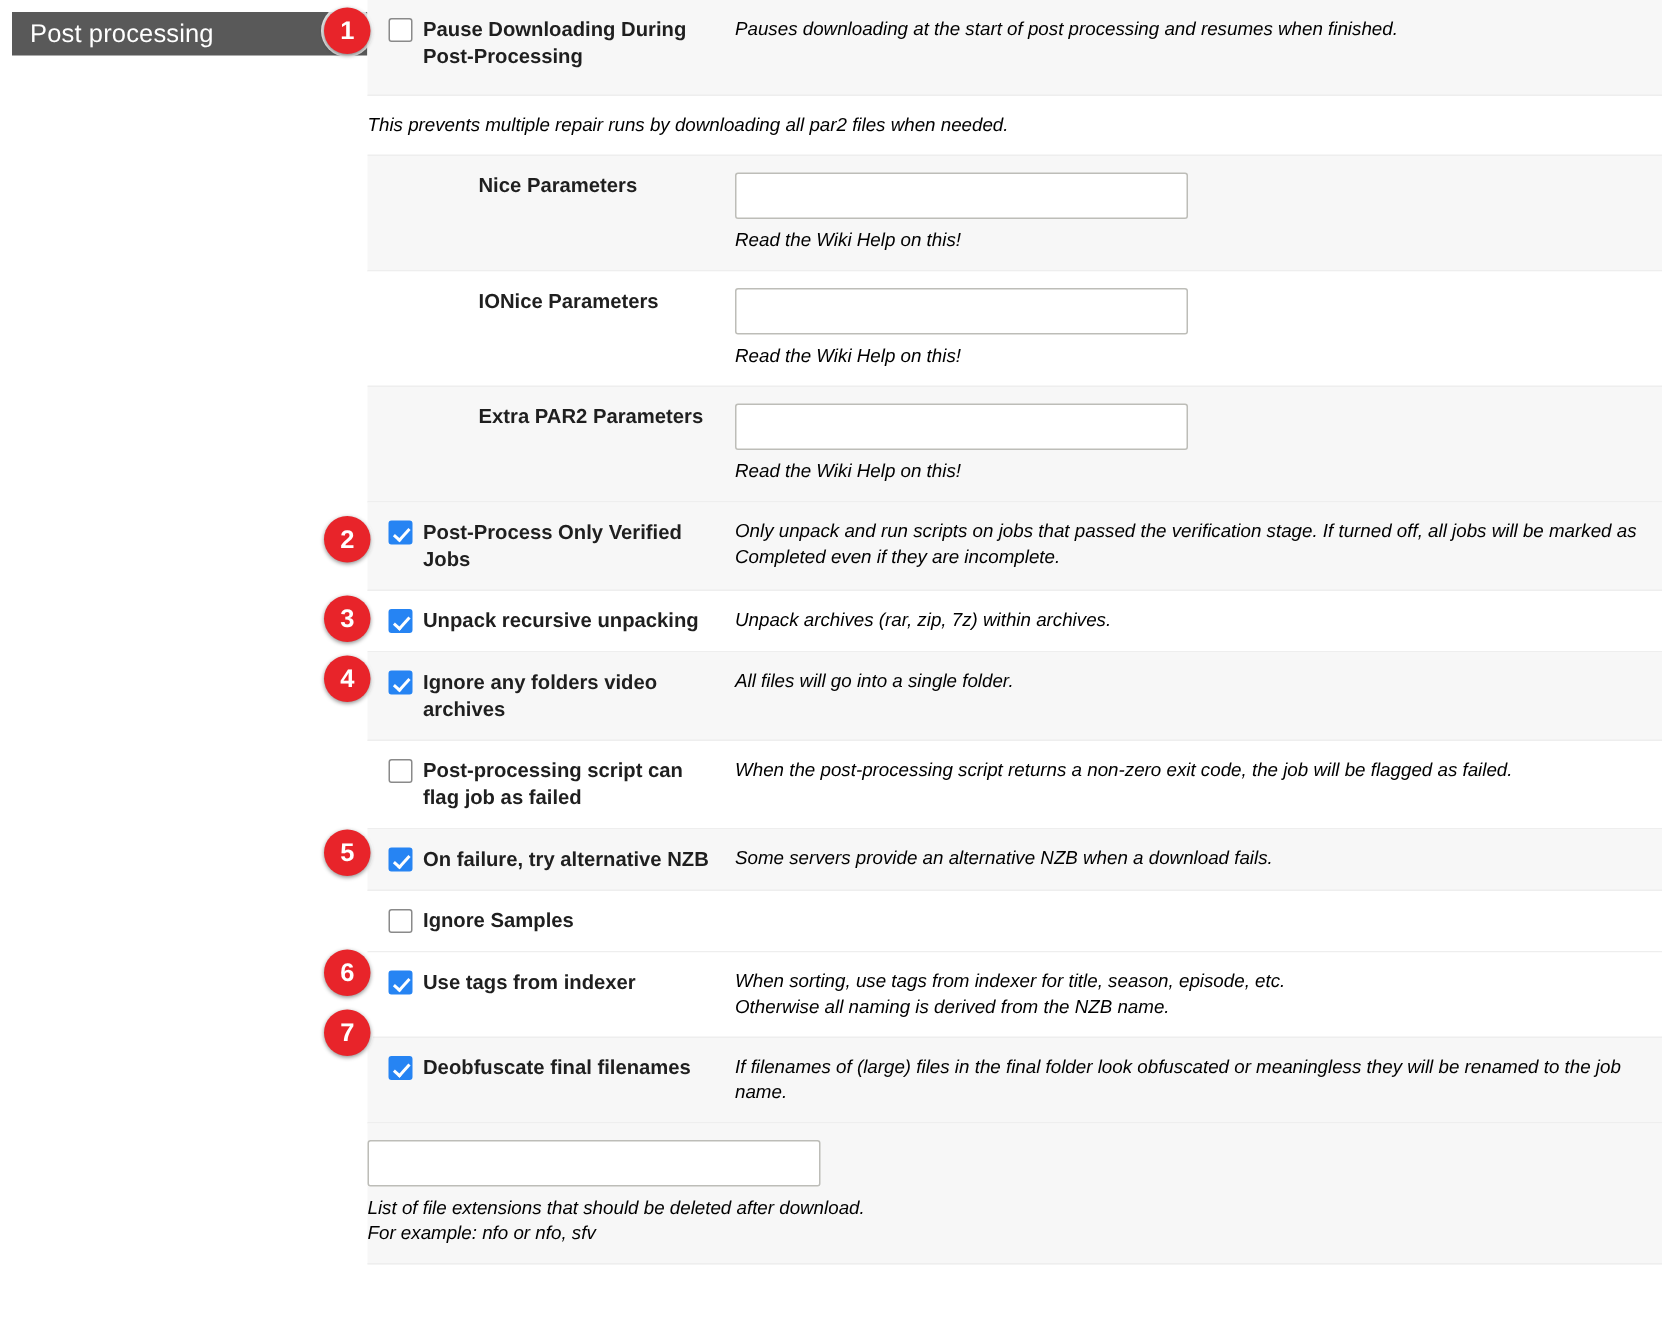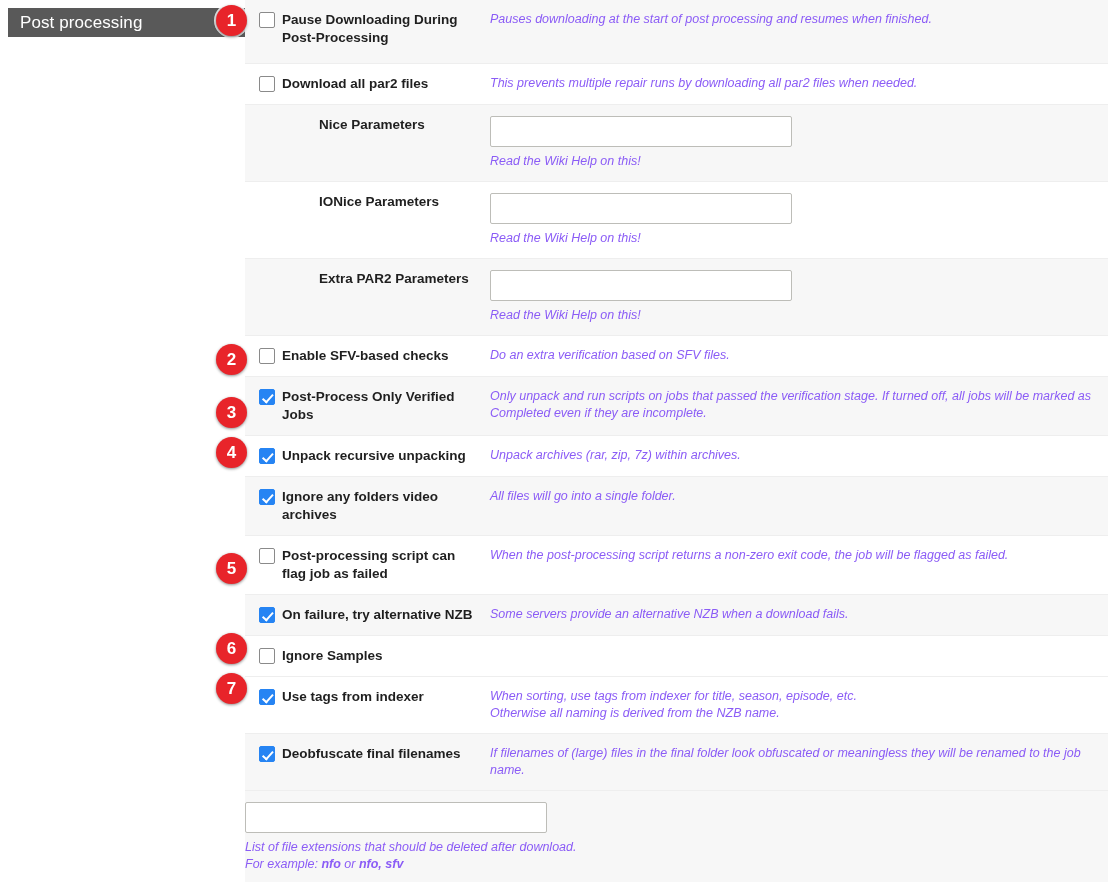--- a/index.html
+++ b/index.html
@@ -125,24 +125,24 @@
     height: 8.5px;
     border: solid #ffffff;
     border-width: 0 2px 2px 0;
     transform: rotate(42deg);
   }
 
   
   .help {
     font-size: 12.5px;
     font-style: italic;
-    color: #8b5cf6;
+    color: #000000;
     line-height: 17px;
   }
-  .help b { font-style: italic; font-weight: bold; }
+  .help b { font-style: italic; font-weight: normal; }
 
   
   .txt {
     display: block;
     box-sizing: border-box;
     width: 302px;
     height: 31px;
     border: 1px solid #bdbdb8;
     background: #ffffff;
     border-radius: 2px;
@@ -197,24 +197,20 @@
     <div class="cell-label">
       <span class="cb"></span>
       <span class="lbl">Pause Downloading During Post-Processing</span>
     </div>
     <div class="cell-value">
       <div class="help">Pauses downloading at the start of post processing and resumes when finished.</div>
     </div>
   </div>
 
   <div class="row" style="min-height:39px">
-    <div class="cell-label">
-      <span class="cb"></span>
-      <span class="lbl">Download all par2 files</span>
-    </div>
     <div class="cell-value">
       <div class="help">This prevents multiple repair runs by downloading all par2 files when needed.</div>
     </div>
   </div>
 
   <div class="row alt" style="min-height:68px">
     <div class="cell-label right">
       <span class="lbl plain">Nice Parameters</span>
     </div>
     <div class="cell-value">
@@ -236,29 +232,20 @@
   <div class="row alt" style="min-height:66px">
     <div class="cell-label right">
       <span class="lbl plain">Extra PAR2 Parameters</span>
     </div>
     <div class="cell-value">
       <input class="txt" type="text" value="" style="">
       <div class="help undertext">Read the Wiki Help on this!</div>
     </div>
   </div>
 
-  <div class="row" style="min-height:39px">
-    <div class="cell-label">
-      <span class="cb"></span>
-      <span class="lbl">Enable SFV-based checks</span>
-    </div>
-    <div class="cell-value">
-      <div class="help">Do an extra verification based on SFV files.</div>
-    </div>
-  </div>
 
   <div class="row alt" style="min-height:53px">
     <div class="cell-label">
       <span class="cb on"></span>
       <span class="lbl">Post-Process Only Verified Jobs</span>
     </div>
     <div class="cell-value">
       <div class="help">Only unpack and run scripts on jobs that passed the verification stage. If turned off, all jobs will be marked as Completed even if they are incomplete.</div>
     </div>
   </div>

